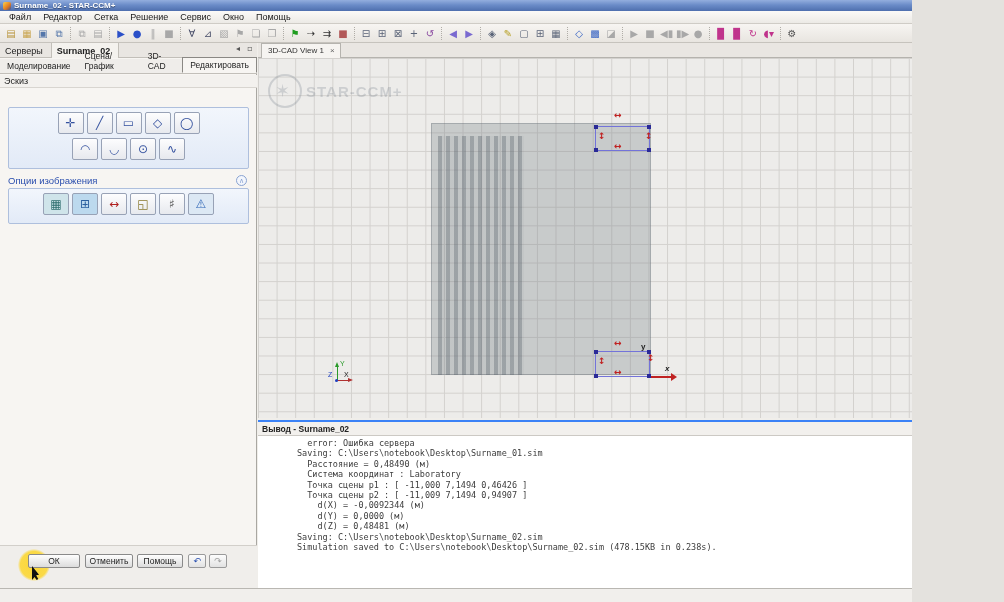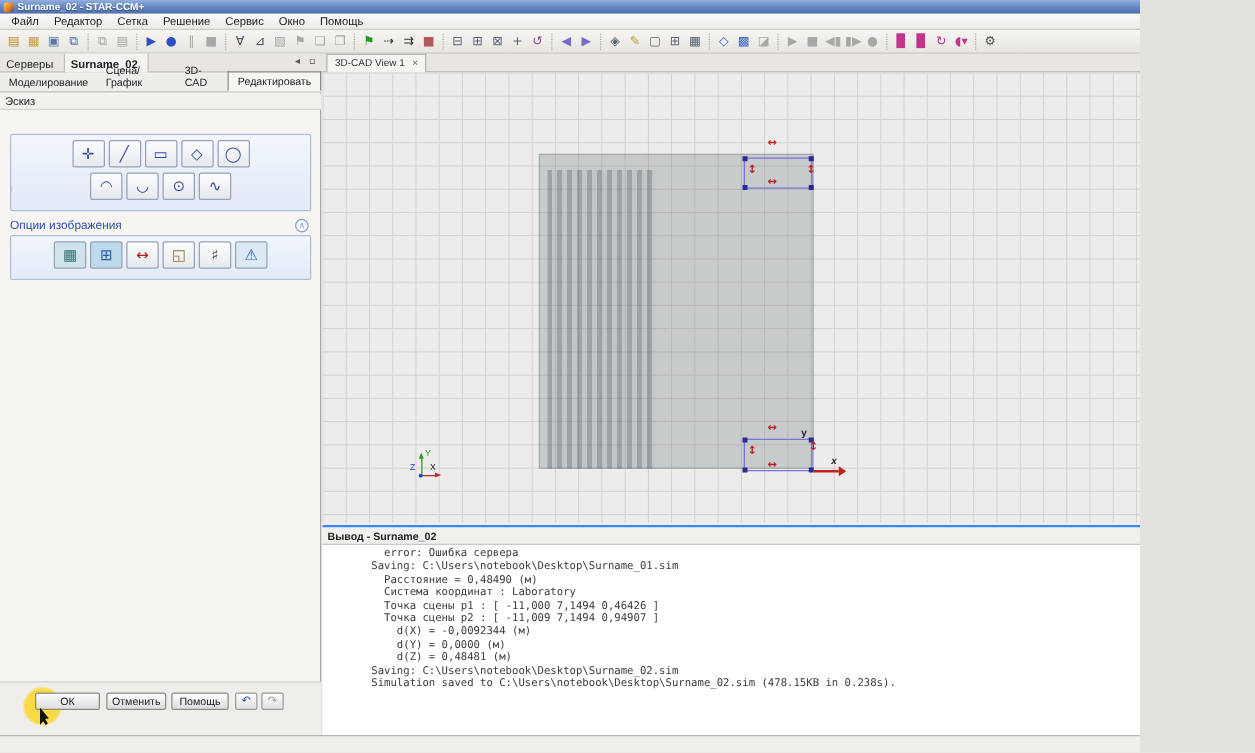--- a/index.html
+++ b/index.html
@@ -296,20 +296,24 @@
     </div>
     <div class="view-controls">
       <button class="vc-btn">◀</button>
       <button class="vc-btn">▶</button>
       <button class="vc-btn">▾</button>
       <button class="vc-btn">▢</button>
     </div>
   </div>
 
   <div class="canvas">
+    <div class="watermark">
+      <div class="wm-logo"></div>
+      <span class="wm-text">STAR-CCM+</span>
+    </div>
 
     <div class="body-solid">
       <div class="fins"></div>
     </div>
 
     <div class="sk-rect" style="left:337px; top:68px; width:55px; height:25px;">
       <span class="h tl"></span>
       <span class="h tr"></span>
       <span class="h bl"></span>
       <span class="h br"></span>

